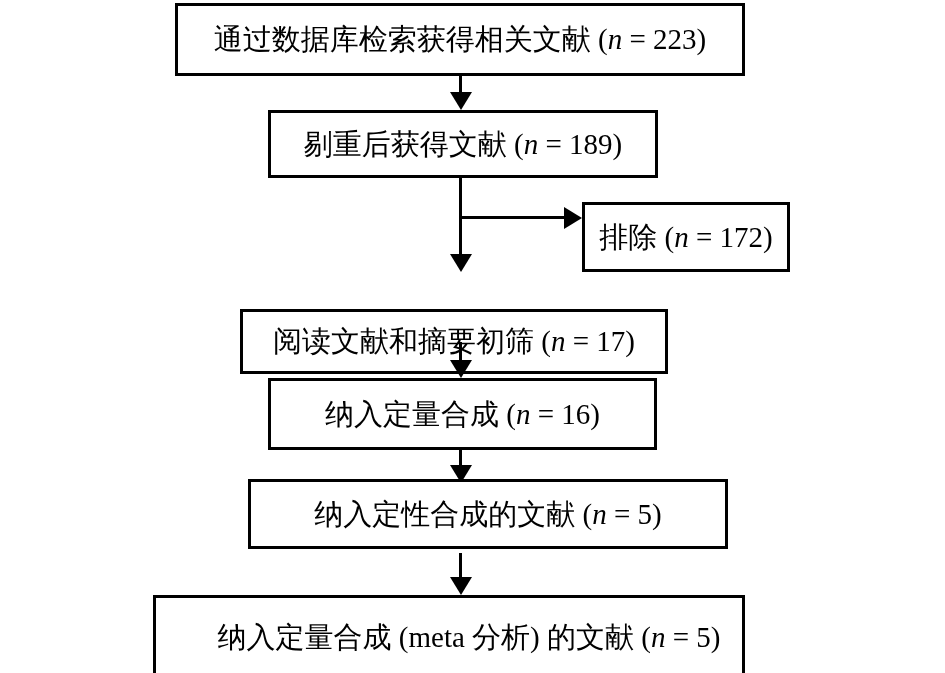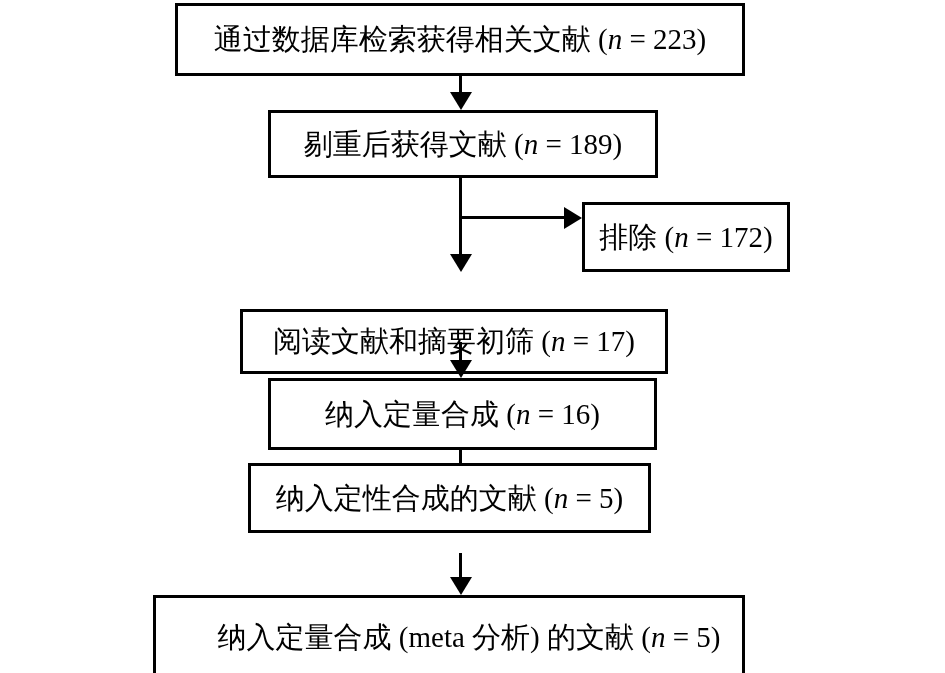--- a/index.html
+++ b/index.html
@@ -91,21 +91,21 @@
   <div class="vline" style="left:459px; top:342px; height:18px;"></div>
   <div class="head-down" style="left:450px; top:360px;"></div>
 
   <div class="node" style="left:268px; top:378px; width:389px; height:72px;">
     <span><span>纳入定量合成 (</span><i class="nvar">n</i><span> = 16)</span></span>
   </div>
 
   <div class="vline" style="left:459px; top:450px; height:15px;"></div>
   <div class="head-down" style="left:450px; top:465px;"></div>
 
-  <div class="node" style="left:248px; top:463px; width:403px; height:70px;">
+  <div class="node" style="left:248px; top:479px; width:480px; height:70px;">
     <span><span>纳入定性合成的文献 (</span><i class="nvar">n</i><span> = 5)</span></span>
   </div>
 
   <div class="vline" style="left:459px; top:553px; height:24px;"></div>
   <div class="head-down" style="left:450px; top:577px;"></div>
 
   <div class="node" style="left:153px; top:595px; width:592px; height:85px;padding-left:40px;">
     <span><span>纳入定量合成 (meta 分析) 的文献 (</span><i class="nvar">n</i><span> = 5)</span></span>
   </div>
 

